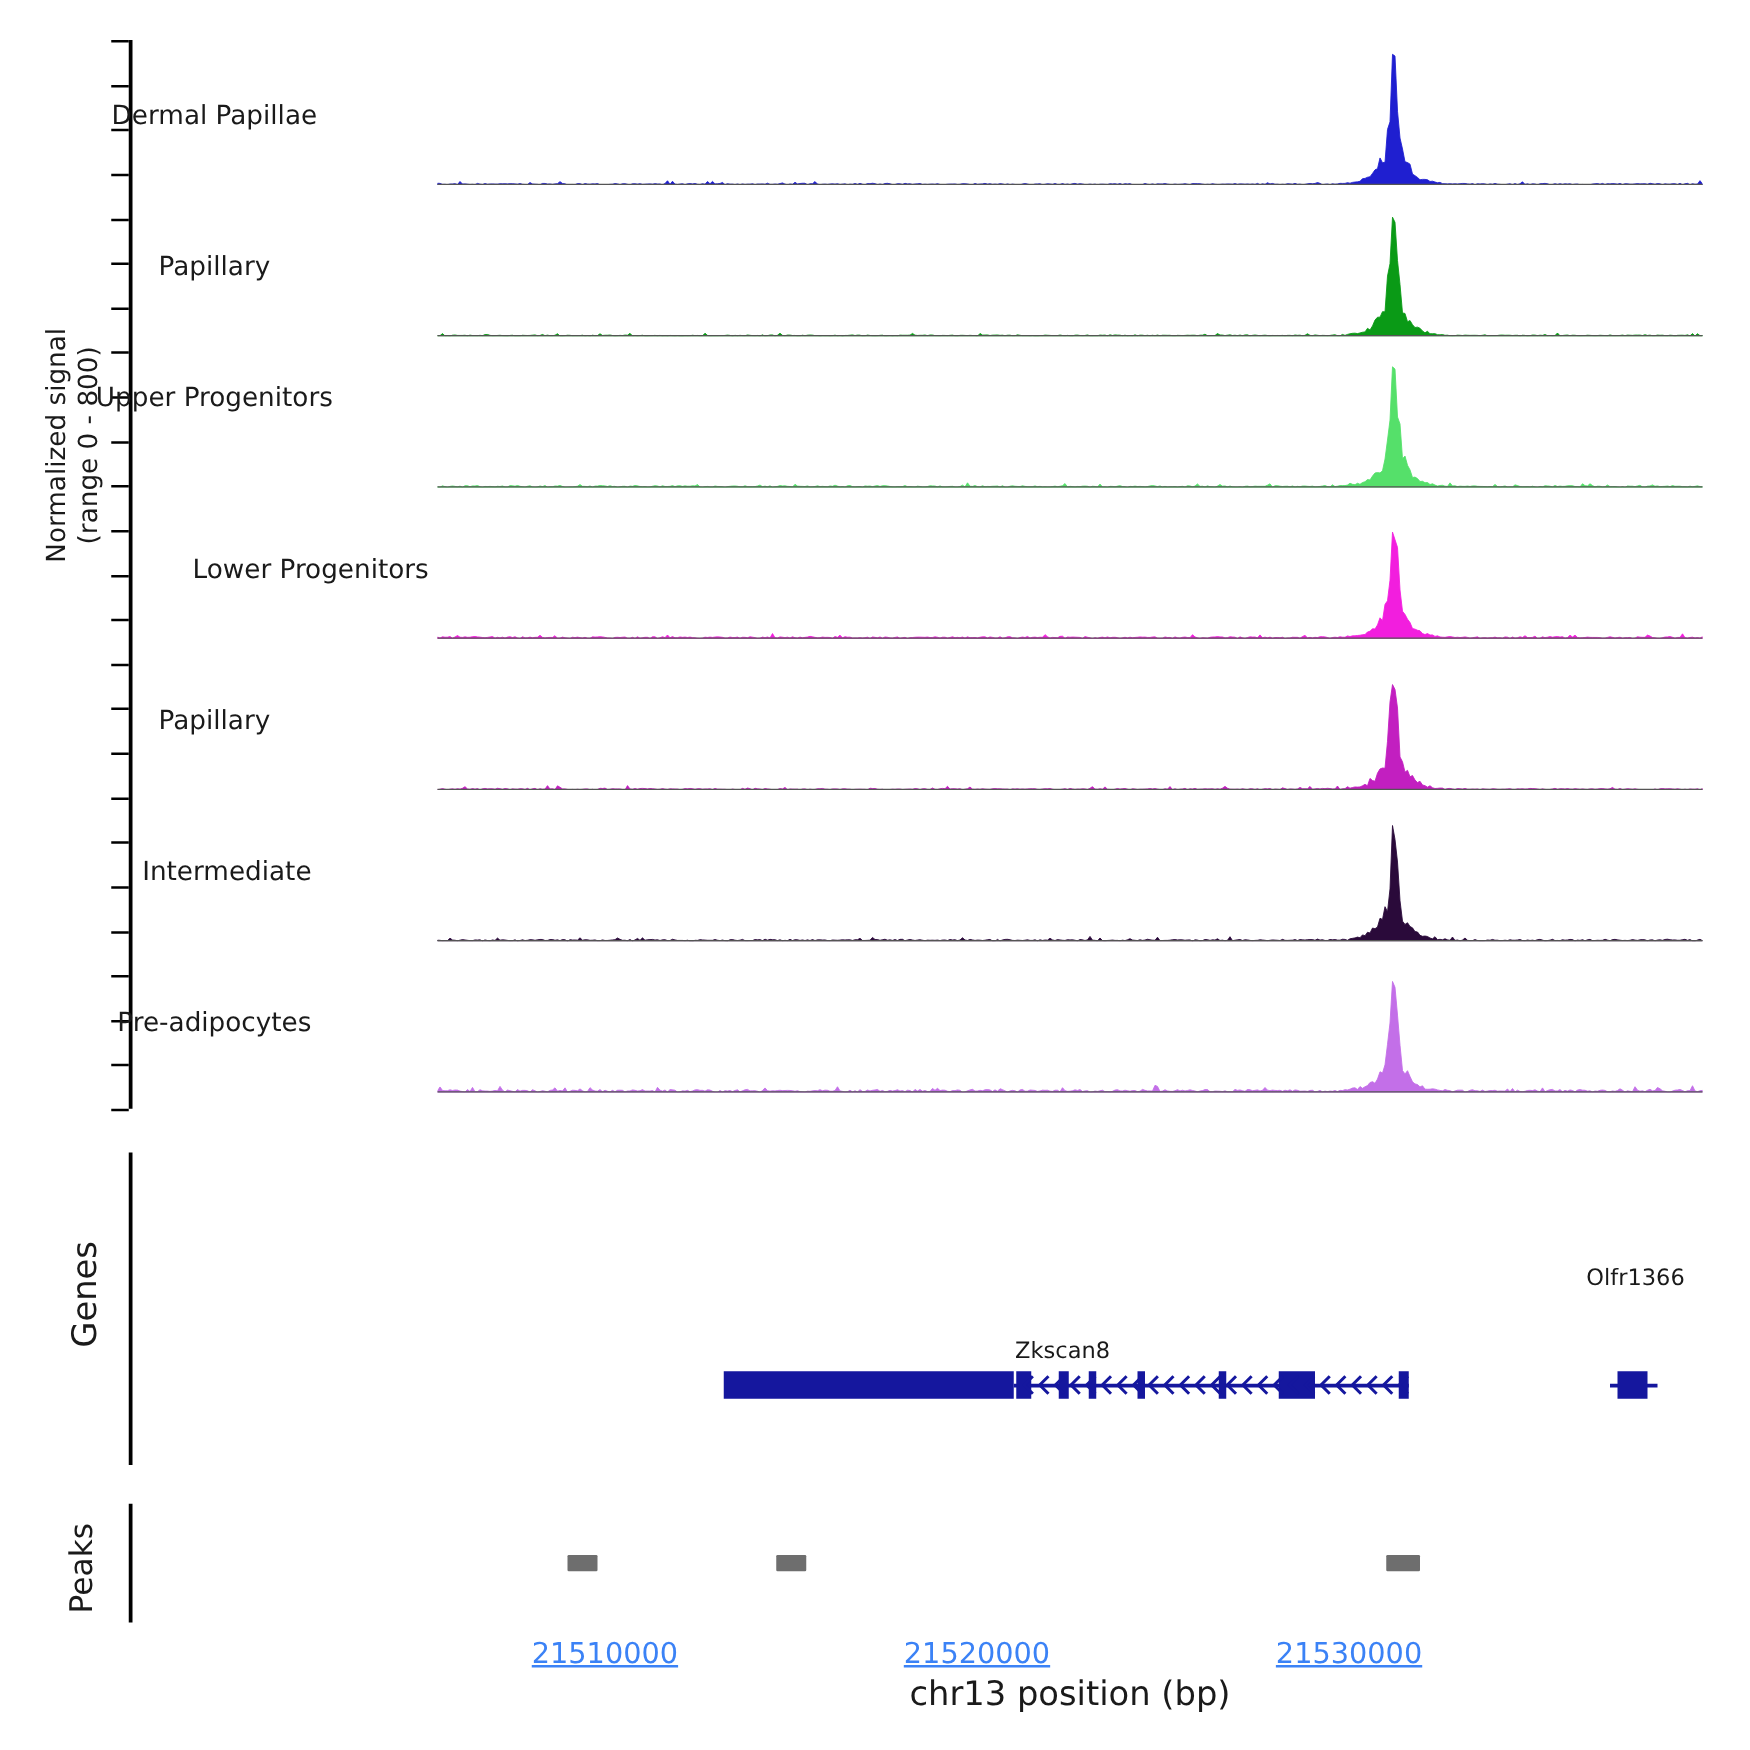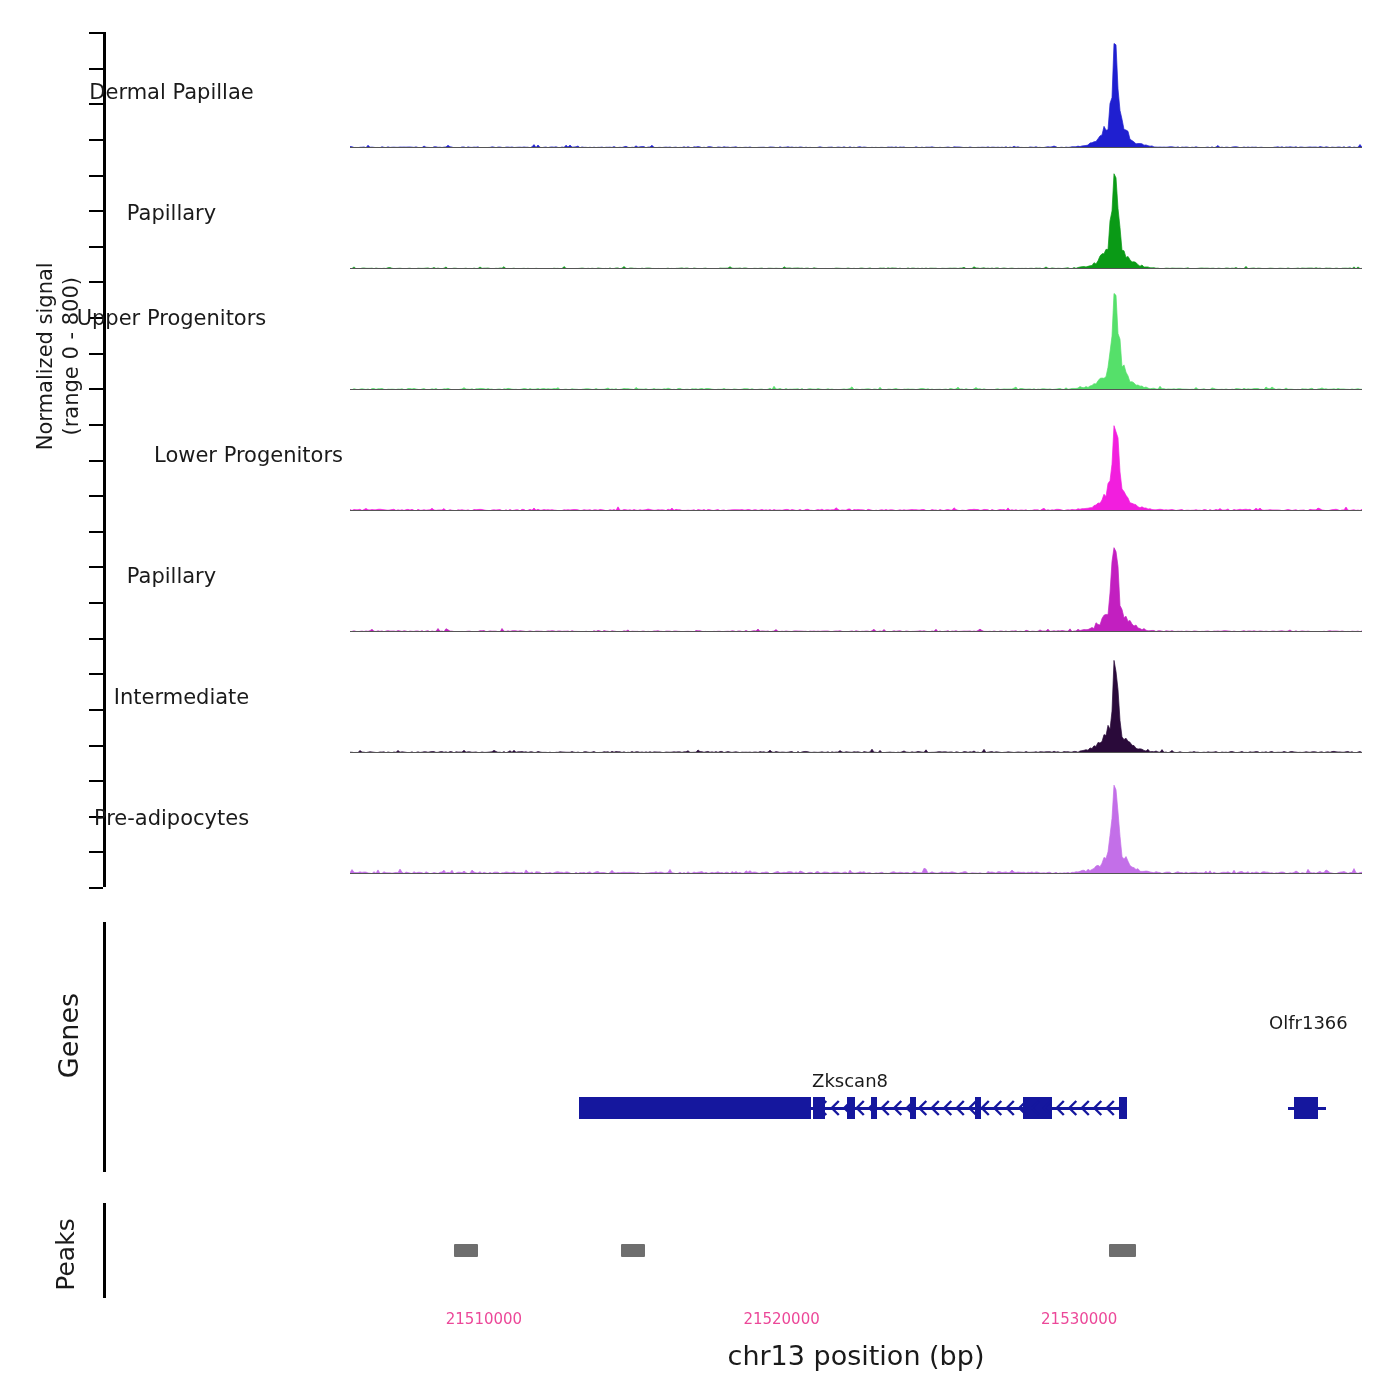--- a/index.html
+++ b/index.html
@@ -30,21 +30,21 @@
   .track svg{position:absolute;left:0;bottom:0;display:block;}
   .tracklabel{position:absolute;font-size:21px;color:#1a1a1a;white-space:nowrap;text-align:right;}
 
   
   .gene-label{position:absolute;font-size:18px;color:#1a1a1a;white-space:nowrap;}
   .gene-box{position:absolute;background:#15179e;}
   .peak-box{position:absolute;background:#6e6e6e;height:13px;border-radius:1px;}
 
   
   #xaxis{position:absolute;left:350px;top:1302px;width:1012px;height:2px;background:#ffffff;}
-  .xtick-label{position:absolute;font-size:15px;color:#ec4899;transform:translateX(-50%);white-space:nowrap;}
+  .xtick-label{position:absolute;font-size:23px;color:#3b82f6;transform:translateX(-50%);white-space:nowrap;text-decoration:underline;}
   #xaxis-title{position:absolute;left:350px;top:1340px;width:1012px;text-align:center;font-size:27px;color:#1a1a1a;}
 </style>
 </head>
 <body>
 
 <div class="root">
 
   <div id="signal-axis-label">
     <div>Normalized signal</div>
     <div>(range 0 - 800)</div>

